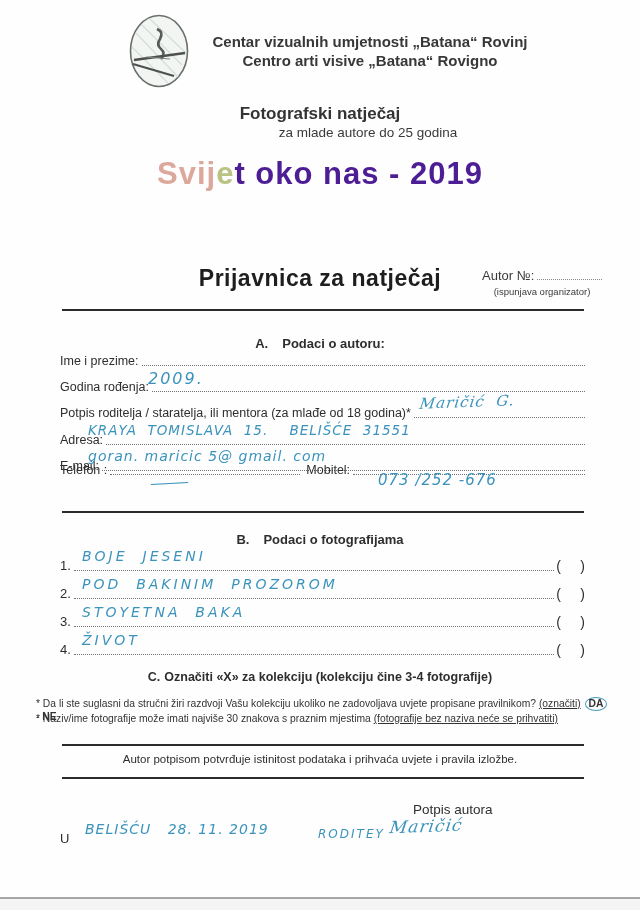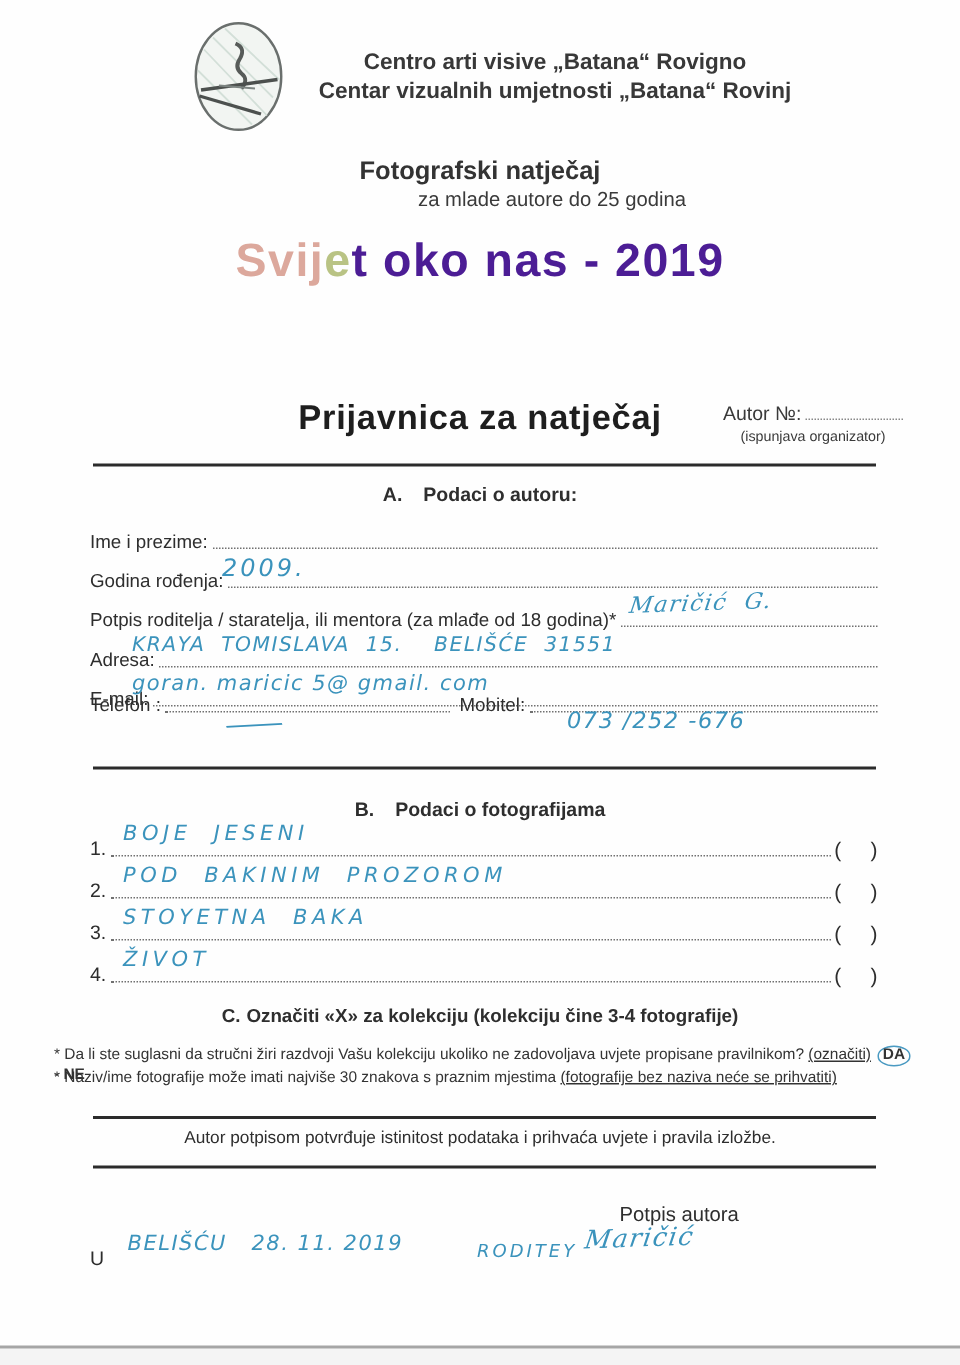--- a/index.html
+++ b/index.html
@@ -57,43 +57,43 @@
       <ellipse cx="31" cy="38" rx="28.5" ry="35.5" fill="#f2f5f2" stroke="#6a6f6d" stroke-width="1.6"></ellipse>
       <path d="M8 20 L50 64 M14 12 L54 52 M4 34 L40 70 M22 6 L58 40" stroke="#d3dfd8" stroke-width="1.2" fill="none"></path>
       <path d="M29 16 q7 3 3 10 q-4 6 1 10 q5 4 0 10" stroke="#575b59" stroke-width="2.6" fill="none"></path>
       <path d="M6 47 L57 40" stroke="#4c504e" stroke-width="2.4" fill="none"></path>
       <path d="M5 51 L46 63" stroke="#4c504e" stroke-width="2.2" fill="none"></path>
       <path d="M18 44 L42 46" stroke="#7d8582" stroke-width="1.2" fill="none"></path>
     </svg>
   </div>
 
   <div class="abs org-block">
+    <div>Centar vizualnih umjetnosti „Batana“ Rovinj</div>
     <div>Centro arti visive „Batana“ Rovigno</div>
-    <div>Centar vizualnih umjetnosti „Batana“ Rovinj</div>
   </div>
 
   <div class="abs center contest-title">Fotografski natječaj</div>
   <div class="abs center contest-sub">za mlade autore do 25 godina</div>
 
   <div class="abs center theme">
     <span style="color:#dca89c">Svij</span><span style="color:#b9c384">e</span><span style="color:#4c1d95">t oko nas - 2019</span>
   </div>
 
   <div class="author-no abs" style="position:absolute;">
     <div class="l1">
       <span>Autor №:</span>
       <span class="dots"></span>
     </div>
     <div class="note">(ispunjava organizator)</div>
   </div>
 
   <div class="abs center form-title">Prijavnica za natječaj</div>
   <div class="rule" style="top:309px"></div>
 
-  <div class="sec-head" style="top:322px">
+  <div class="sec-head" style="top:336px">
     <span class="letter">A.</span><span>Podaci o autoru:</span>
   </div>
 
   <div class="row" style="top:351px">
     <span class="lbl">Ime i prezime:</span>
     <span class="dots"></span>
   </div>
 
   <div class="row" style="top:377px">
     <span class="lbl">Godina rođenja:</span>

